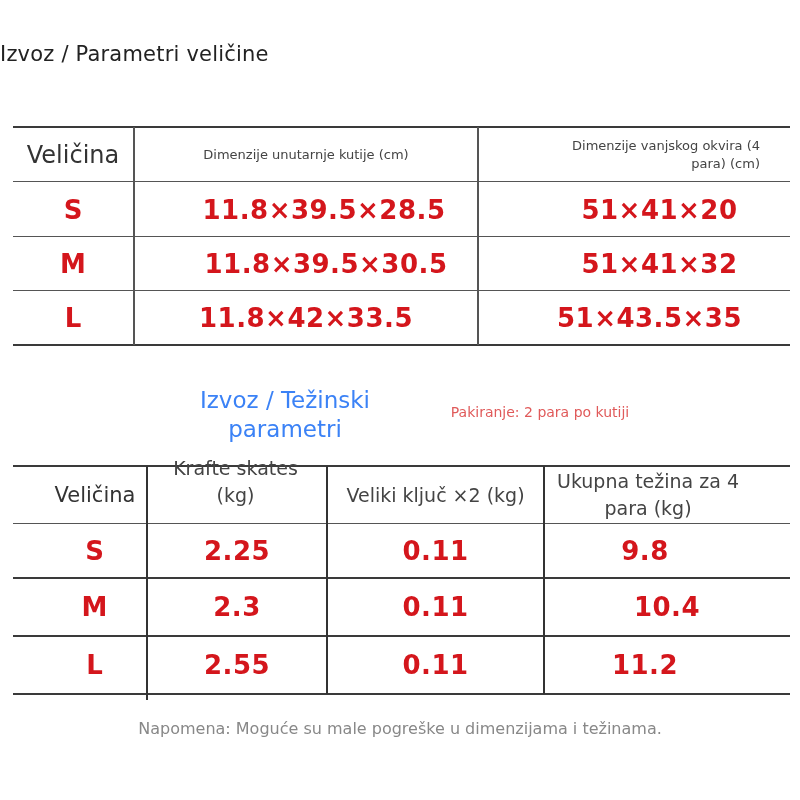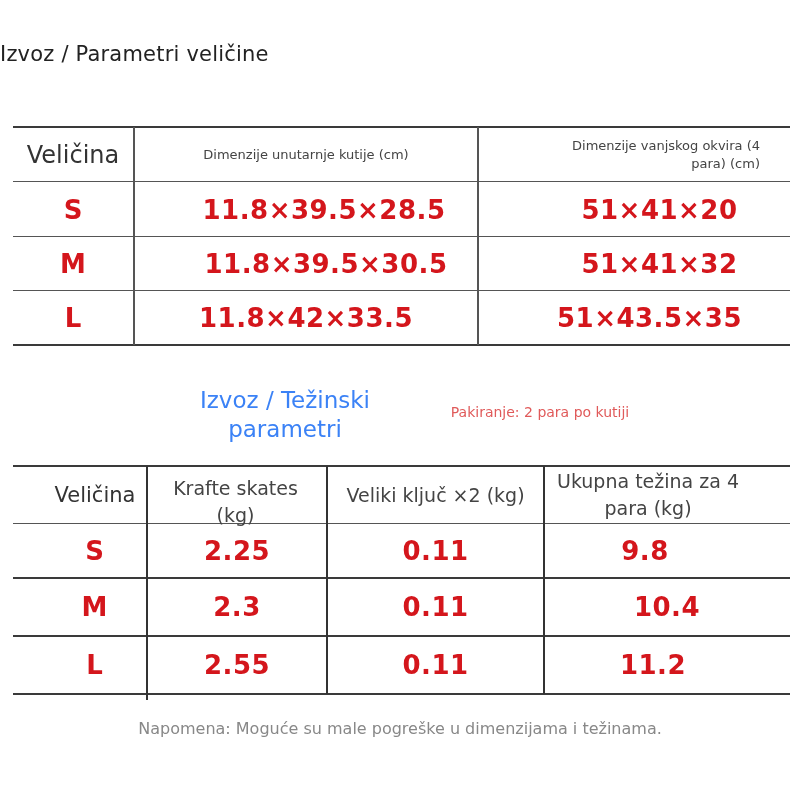--- a/index.html
+++ b/index.html
@@ -84,33 +84,33 @@
   <div class="hline thin" style="left:13px; width:777px; top:523px;"></div>
   <div class="hline" style="left:13px; width:777px; top:577px;"></div>
   <div class="hline" style="left:13px; width:777px; top:635px;"></div>
   <div class="hline" style="left:13px; width:777px; top:693px;"></div>
 
   <div class="vline" style="left:146px; top:466px; height:234px; border-left-color:#333;"></div>
   <div class="vline" style="left:326px; top:466px; height:228px; border-left-color:#333;"></div>
   <div class="vline" style="left:543px; top:466px; height:228px; border-left-color:#333;"></div>
 
   <div class="cell hdr-big" style="left:40px; width:110px; top:467px; height:56px; font-size:21px;">Veličina</div>
-  <div class="cell hdr-mid" style="left:158px; width:155px; top:474px; height:56px;text-align:center;">Krafte skates (kg)</div>
+  <div class="cell hdr-mid" style="left:158px; width:155px; top:454px; height:56px;text-align:center;">Krafte skates (kg)</div>
   <div class="cell hdr-mid" style="left:338px; width:195px; top:467px; height:56px;">Veliki ključ ×2 (kg)</div>
   <div class="cell hdr-mid" style="left:548px; width:200px; top:467px; height:56px;">Ukupna težina za 4 para (kg)</div>
 
   <div class="cell size" style="left:13px; width:133px; top:525px; height:52px; padding-left:30px;">S</div>
   <div class="cell val" style="left:148px; width:178px; top:525px; height:52px;">2.25</div>
   <div class="cell val" style="left:328px; width:215px; top:525px; height:52px;">0.11</div>
   <div class="cell val" style="left:545px; width:200px; top:525px; height:52px;">9.8</div>
 
   <div class="cell size" style="left:13px; width:133px; top:579px; height:56px; padding-left:30px;">M</div>
   <div class="cell val" style="left:148px; width:178px; top:579px; height:56px;">2.3</div>
   <div class="cell val" style="left:328px; width:215px; top:579px; height:56px;">0.11</div>
   <div class="cell val" style="left:545px; width:200px; top:579px; height:56px;padding-left:44px;">10.4</div>
 
   <div class="cell size" style="left:13px; width:133px; top:637px; height:56px; padding-left:30px;">L</div>
   <div class="cell val" style="left:148px; width:178px; top:637px; height:56px;border-radius:25px;">2.55</div>
   <div class="cell val" style="left:328px; width:215px; top:637px; height:56px;">0.11</div>
-  <div class="cell val" style="left:545px; width:200px; top:637px; height:56px;margin-left:8px;">11.2</div>
+  <div class="cell val" style="left:545px; width:200px; top:637px; height:56px;">11.2</div>
 </div>
 
 <div class="abs footnote">Napomena: Moguće su male pogreške u dimenzijama i težinama.</div>
 
 </body></html>

